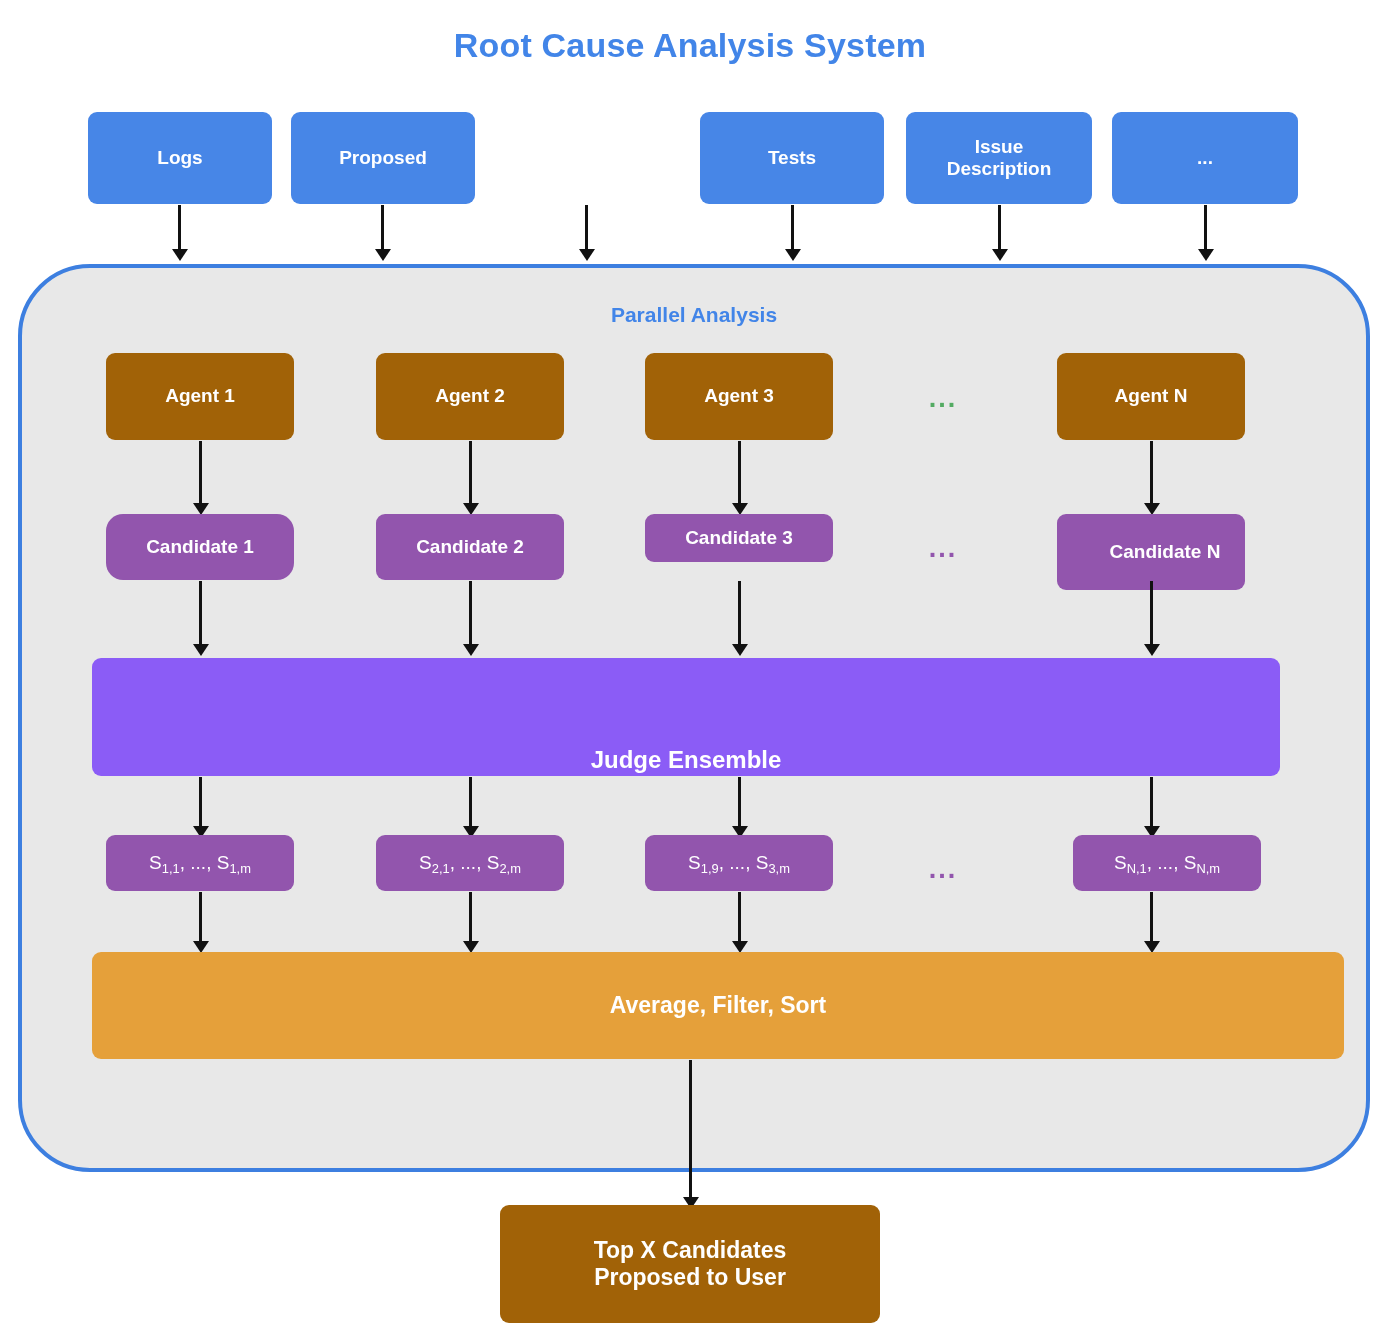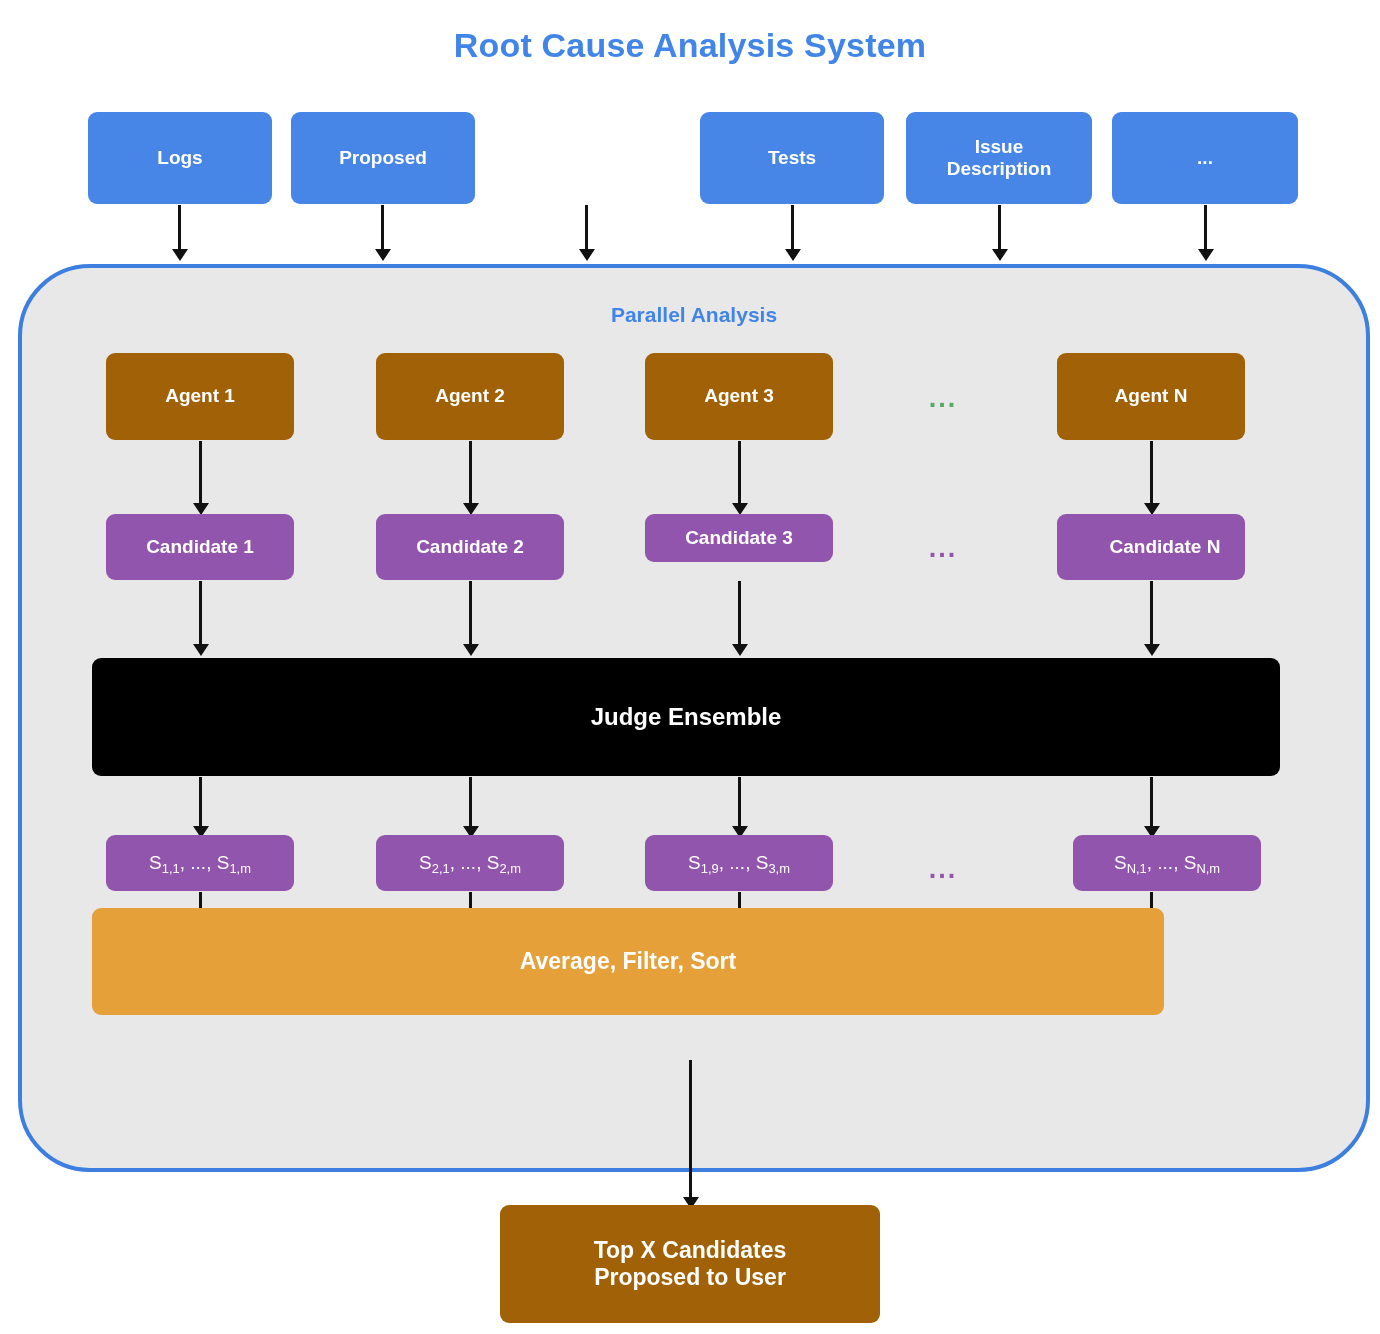--- a/index.html
+++ b/index.html
@@ -46,21 +46,21 @@
     font-weight: bold;
     line-height: 1.18;
     border-radius: 9px;
     font-size: 19px;
     padding: 2px 6px;
   }
 
   .node.blue   { background: #4786e7; }
   .node.green  { background: #a16207; }
   .node.purple { background: #9255ad; }
-  .node.red    { background: #000000; }
+  .node.red    { background: #8b5cf6; align-items: flex-end; }
   .node.orange { background: #e5a03a; }
 
   
   .container-box {
     position: absolute;
     left: 18px;
     top: 264px;
     width: 1352px;
     height: 908px;
     box-sizing: border-box;
@@ -165,31 +165,31 @@
   <div class="ellipsis green" style="left:913px; top:385px;">...</div>
   <div class="node green" style="left:1057px; top:353px; width:188px; height:87px;">
     <span>Agent N</span>
   </div>
 
   <div class="arrow" style="left:199px;  top:441px; height:63px;"></div>
   <div class="arrow" style="left:469px;  top:441px; height:63px;"></div>
   <div class="arrow" style="left:738px;  top:441px; height:63px;"></div>
   <div class="arrow" style="left:1150px; top:441px; height:63px;"></div>
 
-  <div class="node purple" style="left:106px; top:514px; width:188px; height:66px;">
+  <div class="node purple" style="left:106px; top:514px; width:188px; height:66px;border-radius:17px;">
     <span>Candidate 1</span>
   </div>
   <div class="node purple" style="left:376px; top:514px; width:188px; height:66px;">
     <span>Candidate 2</span>
   </div>
   <div class="node purple" style="left:645px; top:514px; width:188px; height:48px;">
     <span>Candidate 3</span>
   </div>
   <div class="ellipsis purple" style="left:913px; top:535px;">...</div>
-  <div class="node purple" style="left:1057px; top:514px; width:188px; height:66px;padding-left:34px;">
+  <div class="node purple" style="left:1057px; top:514px; width:188px; height:76px;padding-left:34px;">
     <span>Candidate N</span>
   </div>
 
   <div class="arrow" style="left:199px;  top:581px; height:64px;"></div>
   <div class="arrow" style="left:469px;  top:581px; height:64px;"></div>
   <div class="arrow" style="left:738px;  top:581px; height:64px;"></div>
   <div class="arrow" style="left:1150px; top:581px; height:64px;"></div>
 
   <div class="node red" style="left:92px; top:658px; width:1188px; height:118px; font-size:24px;">
     <span>Judge Ensemble</span>
@@ -220,21 +220,21 @@
     <span class="score-label">
       <span>S</span><sub>N,1</sub><span>, ..., </span><span>S</span><sub>N,m</sub>
     </span>
   </div>
 
   <div class="arrow" style="left:199px;  top:892px; height:50px;"></div>
   <div class="arrow" style="left:469px;  top:892px; height:50px;"></div>
   <div class="arrow" style="left:738px;  top:892px; height:50px;"></div>
   <div class="arrow" style="left:1150px; top:892px; height:50px;"></div>
 
-  <div class="node orange" style="left:92px; top:908px; width:1072px; height:107px; font-size:23px;">
+  <div class="node orange" style="left:92px; top:952px; width:1252px; height:107px; font-size:23px;">
     <span>Average, Filter, Sort</span>
   </div>
 
   <div class="arrow" style="left:689px; top:1060px; height:138px;"></div>
 
   <div class="node green" style="left:500px; top:1205px; width:380px; height:118px; font-size:23px; white-space:pre-line;">
     <span style="white-space:pre-line;">Top X Candidates
 Proposed to User</span>
   </div>
 

